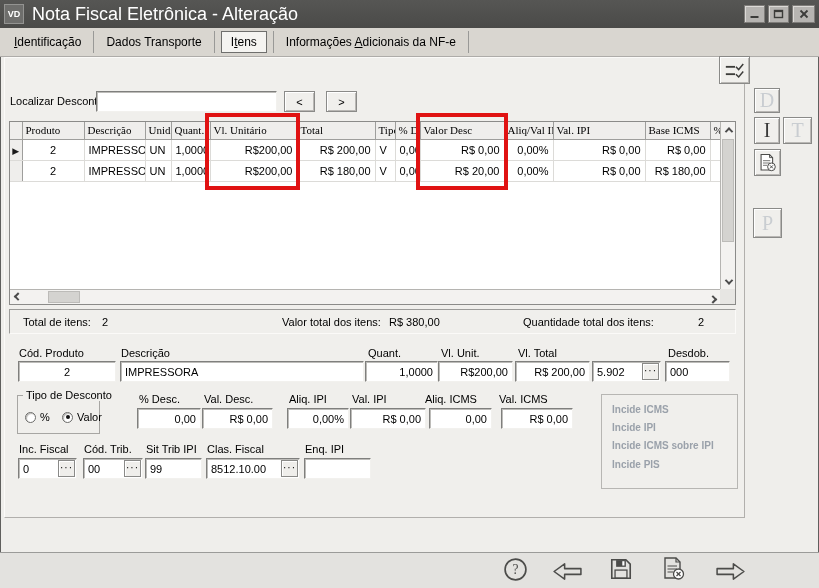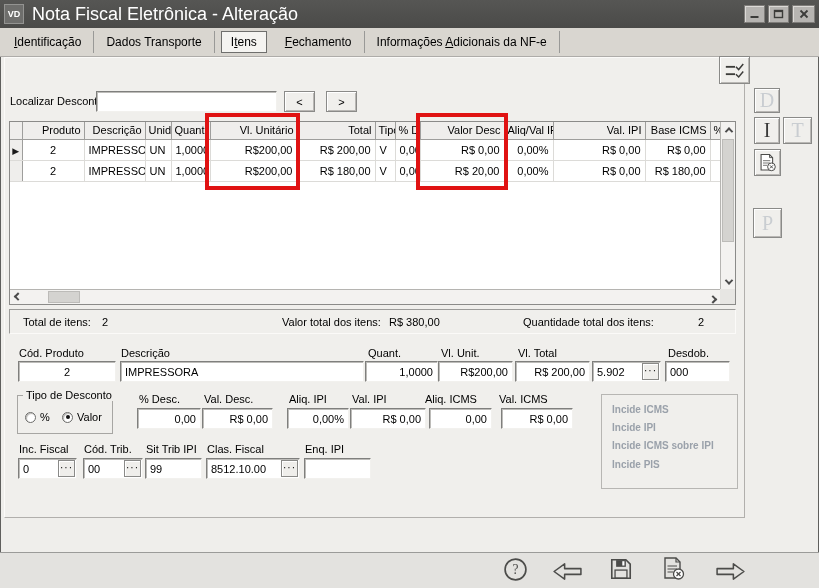--- a/index.html
+++ b/index.html
@@ -47,23 +47,23 @@
 
   .btn3d { background:#f0efec; border:1px solid #8a8a88;
     box-shadow: inset 1px 1px 0 #ffffff, inset -1px -1px 0 #b9b7b4;
     display:flex; align-items:center; justify-content:center; cursor:default; }
 
   
   .grid { position:absolute; left:4px; top:63px; width:727px; height:184px;
     border:1px solid #8b8b89; background:#fff; }
   .grid-main { position:absolute; left:0; top:0; width:710px; height:167px; overflow:hidden; background:#fff; }
   table.gt { border-collapse:collapse; table-layout:fixed; width:710px; font-size:11px; }
-  table.gt th { height:17px; font-weight:normal; text-align:right; background:#efeeec;
+  table.gt th { height:17px; font-weight:normal; text-align:left; background:#efeeec;
     border-right:1px solid #9e9e9c; border-bottom:1px solid #9e9e9c; padding:0 3px;
-    overflow:hidden; white-space:nowrap; }
+    overflow:hidden; white-space:nowrap;font-family:Liberation Serif, serif; }
   table.gt td { height:21px; border-right:1px solid #dcdbd8; border-bottom:1px solid #dcdbd8;
     padding:0 4px; overflow:hidden; white-space:nowrap; }
   table.gt td.sel { background:#efeeec; border-right:1px solid #9e9e9c; padding:0 1px; text-align:center; }
   .ar { text-align:right; } .ac { text-align:center; } .al { text-align:left; }
   .rowmark { font-size:9px; color:#1a1a1a; }
 
   .vscroll { position:absolute; right:0; top:0; width:15px; height:167px; background:#f3f2f0; border-left:1px solid #b5b4b1; }
   .hscroll { position:absolute; left:0; bottom:0; width:710px; height:15px; background:#f3f2f0; border-top:1px solid #b5b4b1; }
   .corner  { position:absolute; right:0; bottom:0; width:15px; height:15px; background:#e7e6e3; }
   .sb-btn { position:absolute; width:15px; height:15px; display:flex; align-items:center; justify-content:center; }
@@ -76,21 +76,21 @@
   .chev.right { transform:rotate(135deg) translate(1px,-1px); }
 
   .redbox { position:absolute; border:4px solid #e01212; z-index:6; pointer-events:none; }
 
   
   .totals { position:absolute; left:4px; top:251px; width:727px; height:25px;
     border:1px solid; border-color:#9b9b99 #fbfaf8 #fbfaf8 #9b9b99; background:#f0efec; }
   .totals span { position:absolute; top:6px; white-space:nowrap; }
 
   
-  .groupbox { position:absolute; left:12px; top:337px; width:96px; height:39px; border:1px solid #a7a6a3;text-align:right; }
+  .groupbox { position:absolute; left:12px; top:337px; width:83px; height:39px; border:1px solid #a7a6a3;text-align:right; }
   .groupbox .legend { position:absolute; top:-7px; left:5px; background:#f0efec; padding:0 3px; font-size:11px; white-space:nowrap; }
   .radio { position:absolute; top:15px; display:flex; align-items:center; gap:4px; font-size:11px; cursor:default; }
   .rdot { width:11px; height:11px; border-radius:50%; background:#fff; border:1px solid #6b6b69;
     box-shadow: inset 1px 1px 1px #b9b8b5; position:relative; }
   .radio.checked .rdot:after { content:""; position:absolute; left:2.5px; top:2.5px; width:4px; height:4px; border-radius:50%; background:#111; }
 
   
   .incide { position:absolute; left:596px; top:336px; width:137px; height:95px; border:1px solid #b7b6b3; padding:6px 0 0 10px; }
   .incide div { font-size:10px; font-weight:bold; color:#9aa1aa; line-height:18.2px; white-space:nowrap; }
 
@@ -132,21 +132,20 @@
       </div>
     </div>
   </div>
 
   <div class="tabstrip">
     <div class="tab"><span></span><span class="u">I</span><span>dentificação</span></div>
     <div class="tabsep"></div>
     <div class="tab"><span>Dados Transporte</span><span class="u"></span><span></span></div>
     <div class="tabsep"></div>
     <div class="tab selected"><span>I</span><span class="u">t</span><span>ens</span></div>
-    <div class="tab"><span></span><span class="u">F</span><span>echamento</span></div>
     <div class="tabsep"></div>
     <div class="tab"><span>Informações </span><span class="u">A</span><span>dicionais da NF-e</span></div>
     <div class="tabsep"></div>
   </div>
 
   <div class="tabpage">
 
     <div class="lbl" style="left:5px; top:37px;">Localizar Desconto</div>
     <input class="tb" style="left: 91px; top: 33px; width: 181px;" value="">
     <div class="btn3d abs" style="left:279px; top:33px; width:31px; height:21px;">&lt;</div>

